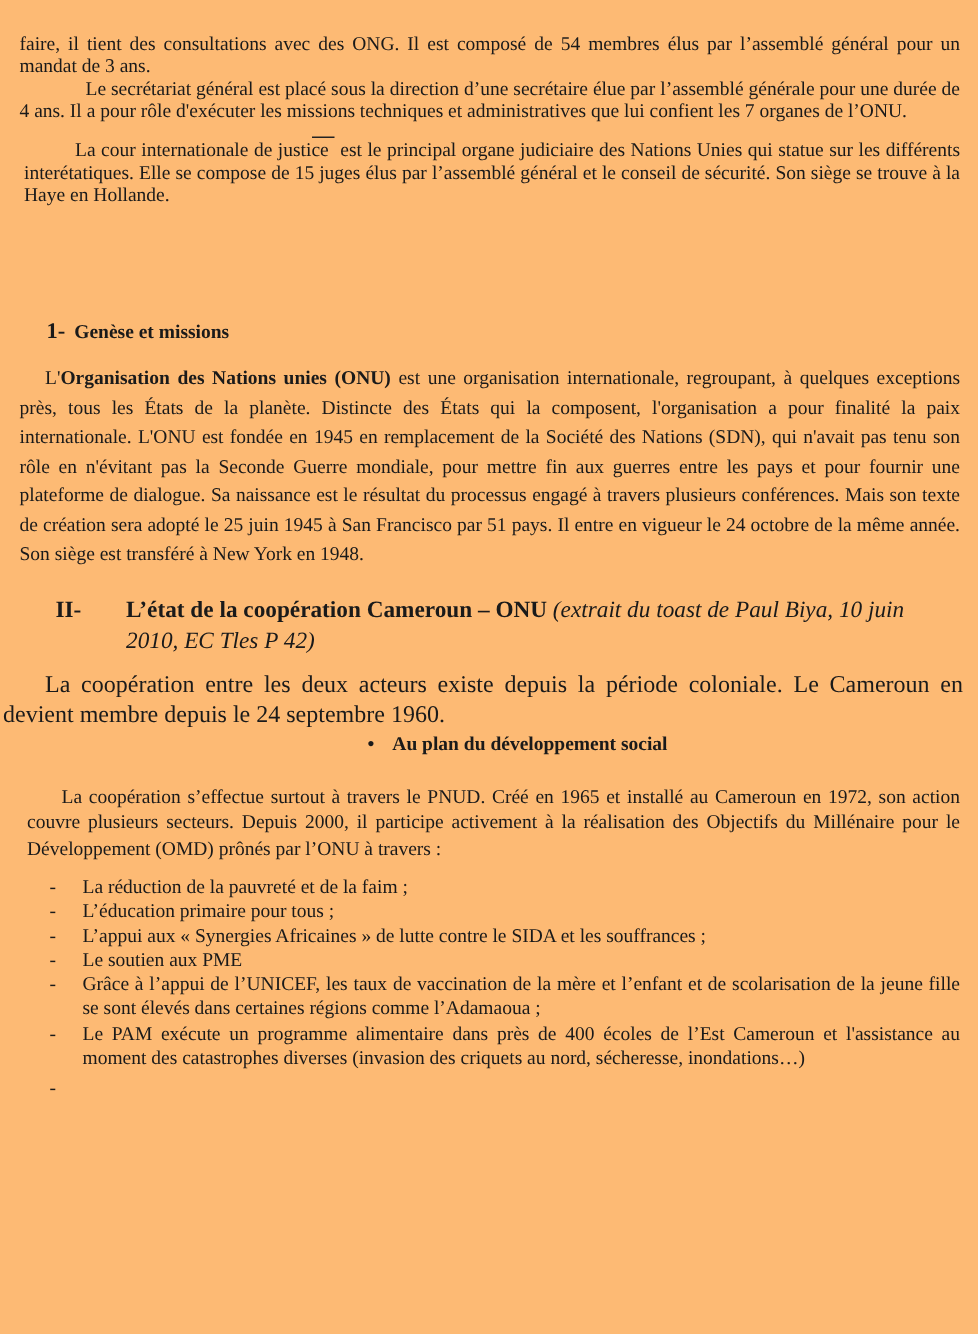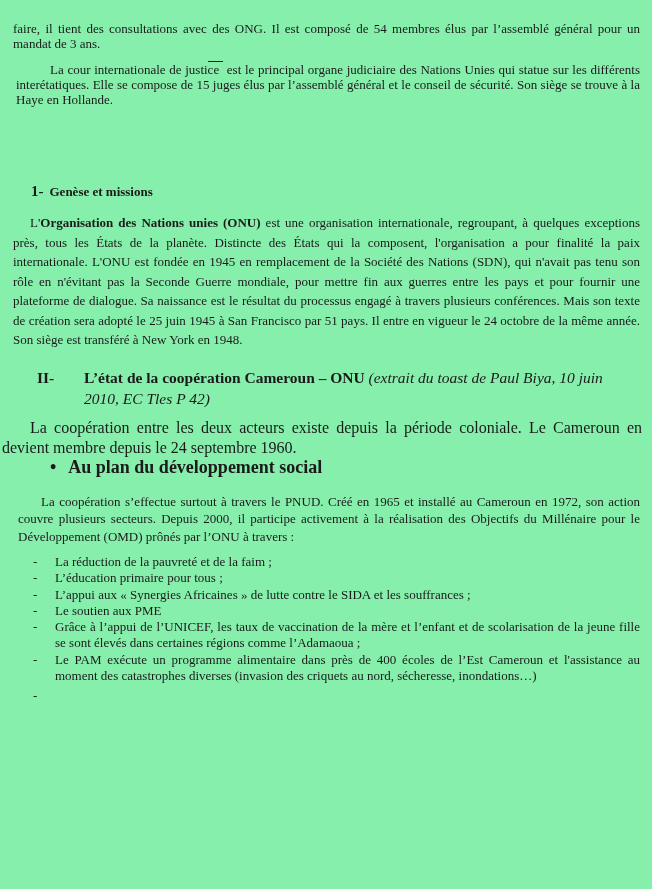--- a/index.html
+++ b/index.html
@@ -8,21 +8,21 @@
     background: #ffffff;
     font-family: "Liberation Serif", "DejaVu Serif", serif;
     color: #1a1a1a;
     overflow: hidden;
   }
   .page {
     position: relative;
     width: 652px; height: 889px;
     box-sizing: border-box;
     padding-top: 21px;
-    background: #86efac;
+    background: #fdba74;
   }
   
   .p-std {
     font-size: 13px; line-height: 15px;
     text-align: justify;
     margin: 0 12px 0 13px;
   }
   .indent-sec  { text-indent: 44px; }
   .indent-cour { text-indent: 34px; }
   .p-genese {
@@ -67,22 +67,23 @@
     position: relative;
     margin: 17px 14px 0 0;
     padding-left: 84px;
     font-size: 15.5px; line-height: 21px;
     font-weight: bold;
   }
   .hII .num { position: absolute; left: 37px; top: 0; }
   .hII .ital { font-style: italic; font-weight: normal; }
   .bullet-line {
     margin: 1px 12px 0 50px;
-    font-size: 18px; line-height: 16px;
+    font-size: 13px; line-height: 16px;
     font-weight: bold;
+    text-align: center;
   }
   .bullet-line .marker { margin-right: 12px; }
   
   .ovl { border-top: 1.5px solid #222; padding-right: 4px; }
   
   .doc-list { margin: 9px 12px 0 33px; }
   .li {
     position: relative;
     padding-left: 22px;
     font-size: 13px; line-height: 16.3px;
@@ -92,20 +93,21 @@
   .li-last { margin-top: 4px; }
 </style>
 </head>
 <body>
 
 <div class="page">
 
   <p class="p-std">faire, il tient des consultations  avec des ONG. Il est composé de 54 membres élus par l’assemblé général pour un mandat de 3 ans.</p>
 
 
+  <p class="p-std indent-sec">Le secrétariat général est placé  sous la direction  d’une secrétaire élue par l’assemblé  générale pour une durée de 4 ans. Il a pour rôle d'exécuter les missions techniques  et administratives  que lui confient les 7 organes de l’ONU.</p>
 
   <p class="p-std indent-cour" style="margin-top:11px;margin-left:16px;"><span>La cour internationale de justi</span><span class="ovl">ce</span><span> est le principal organe judiciaire des Nations Unies  qui statue sur les différents interétatiques. Elle se compose de 15 juges élus par l’assemblé général et le conseil de sécurité. Son siège se trouve à la Haye en Hollande.</span></p>
 
   <div class="h-sec h1-genese">
     <span class="num h-num">1-</span><span>Genèse et missions</span>
   </div>
 
   <p class="p-genese"><span>L'</span><b>Organisation des Nations unies (ONU)</b><span> est une organisation internationale, regroupant, à quelques exceptions près, tous les États de la planète. Distincte des États qui la composent, l'organisation a pour finalité la paix internationale. L'ONU est fondée en 1945 en remplacement de la Société des Nations (SDN), qui n'avait pas tenu son rôle en n'évitant pas la Seconde Guerre mondiale, pour mettre fin aux guerres entre les pays et pour fournir une plateforme de dialogue. Sa  naissance  est le résultat du processus engagé à travers plusieurs conférences.  Mais  son texte de création sera adopté le 25 juin 1945 à San Francisco par 51 pays. Il entre en vigueur le 24 octobre de la même année. Son siège est transféré à New York en 1948.</span></p>
 
 

